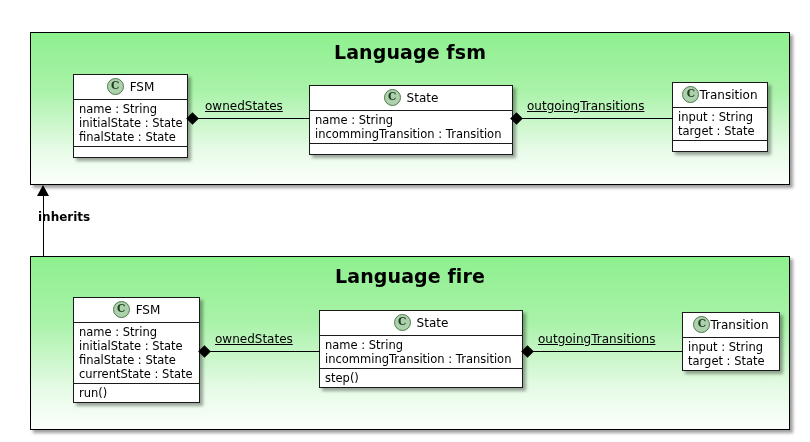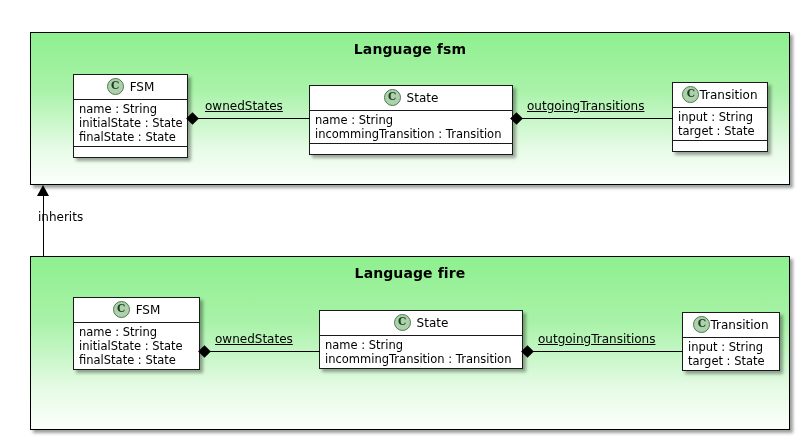--- a/index.html
+++ b/index.html
@@ -28,21 +28,21 @@
     border: 1.5px solid #000000;
     background: linear-gradient(to bottom, #8ef08e 0%, #a9f2a9 38%, #e8fbe8 78%, #fbfffb 100%);
     box-shadow: 3px 3px 3px rgba(0,0,0,0.38);
   }
   .package-title {
     position: absolute;
     left: 0;
     right: 0;
     text-align: center;
     font-weight: bold;
-    font-size: 14px;
+    font-size: 19px;
     color: #000000;
     letter-spacing: 0.1px;
   }
 
   #pkg-fsm   { left: 30px;  top: 32px;  width: 760px; height: 153px; }
   #pkg-xsfsm { left: 30px;  top: 256px; width: 760px; height: 174px; }
 
   #pkg-fsm .package-title   { top: 8px; }
   #pkg-xsfsm .package-title { top: 8px; }
 
@@ -142,20 +142,21 @@
     border-right: 6px solid transparent;
     border-bottom: 11px solid #000000;
   }
   #inherits-label {
     position: absolute;
     left: 38px;
     top: 210px;
     font-size: 12px;
     color: #000000;
     white-space: nowrap;
+    font-weight: bold;
   }
 </style>
 </head>
 <body>
 
 <div id="canvas">
 
   <div class="package" id="pkg-fsm">
     <div class="package-title">Language fsm</div>
   </div>
@@ -215,31 +216,38 @@
 
   <div class="uml-class" style="left:73px; top:297px; width:127px;">
     <div class="uml-header">
       <span class="class-icon">C</span>
       <span class="class-name">FSM</span>
     </div>
     <div class="uml-compartment">
       <div class="feature">name : String</div>
       <div class="feature">initialState : State</div>
       <div class="feature">finalState : State</div>
+      <div class="feature">currentState : State</div>
+    </div>
+    <div class="uml-compartment">
+      <div class="feature">run()</div>
     </div>
   </div>
 
   <div class="uml-class" style="left:319px; top:310px; width:204px;">
     <div class="uml-header">
       <span class="class-icon">C</span>
       <span class="class-name">State</span>
     </div>
     <div class="uml-compartment">
       <div class="feature">name : String</div>
       <div class="feature">incommingTransition : Transition</div>
+    </div>
+    <div class="uml-compartment">
+      <div class="feature">step()</div>
     </div>
   </div>
 
   <div class="uml-class" style="left:682px; top:312px; width:98px;">
     <div class="uml-header tight">
       <span class="class-icon">C</span>
       <span class="class-name">Transition</span>
     </div>
     <div class="uml-compartment">
       <div class="feature">input : String</div>

